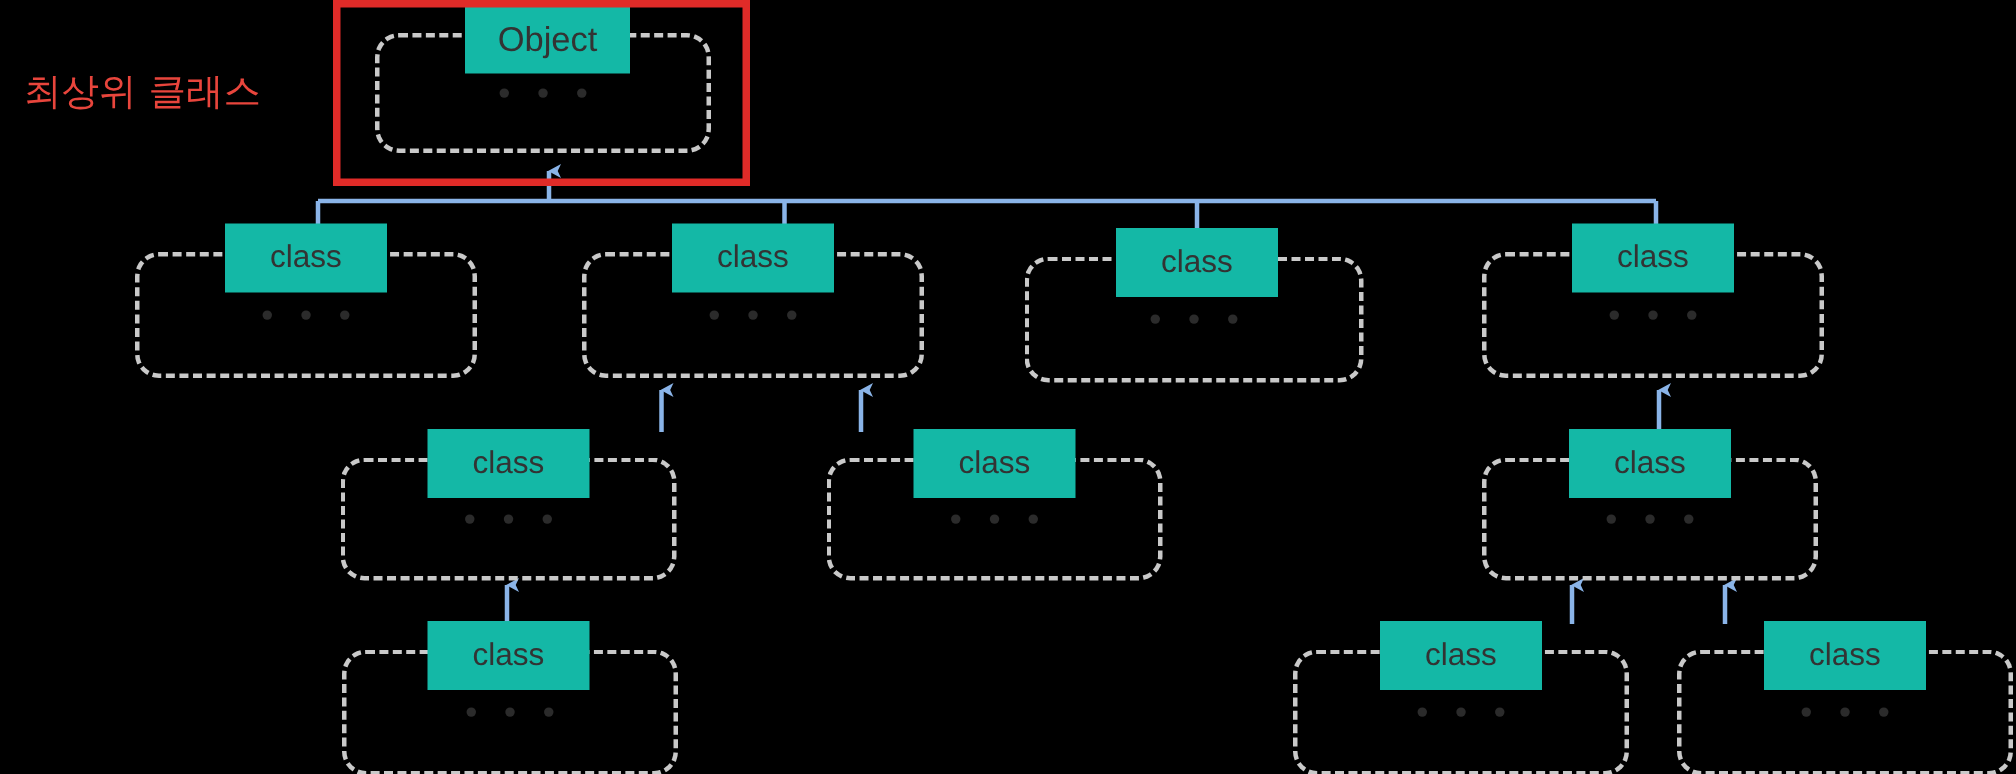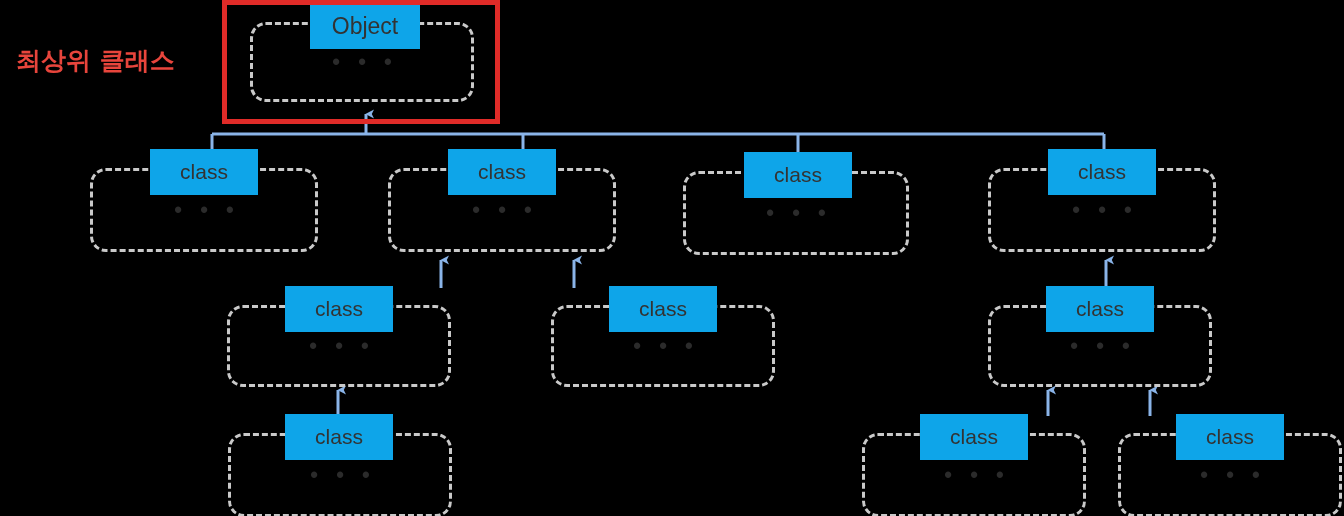--- a/index.html
+++ b/index.html
@@ -32,21 +32,21 @@
   .highlight-box {
     position: absolute;
     box-sizing: border-box;
     border: 5px solid #e02b28;
     background: transparent;
     z-index: 3;
   }
   .side-label {
     position: absolute;
     color: #e8453c;
-    font-weight: bold;
+    font-weight: normal;
     font-size: 25px;
     letter-spacing: 0px;
     white-space: nowrap;
     z-index: 4;
     font-family: "DejaVu Sans", "Liberation Sans", sans-serif;
   }
   
   .node {
     position: absolute;
     z-index: 2;
@@ -74,21 +74,21 @@
     font-weight: bold;
     letter-spacing: 6px;
     line-height: 1;
     font-family: "Liberation Sans", sans-serif;
     text-indent: 6px;
   }
   .node-label {
     position: absolute;
     top: -19px;
     box-sizing: border-box;
-    background: #0ea5e9;
+    background: #14b8a6;
     color: #333333;
     font-size: 21px;
     line-height: 46px;
     height: 46px;
     text-align: center;
     white-space: nowrap;
     z-index: 5;
   }
   .node-label.root {
     font-size: 23px;

